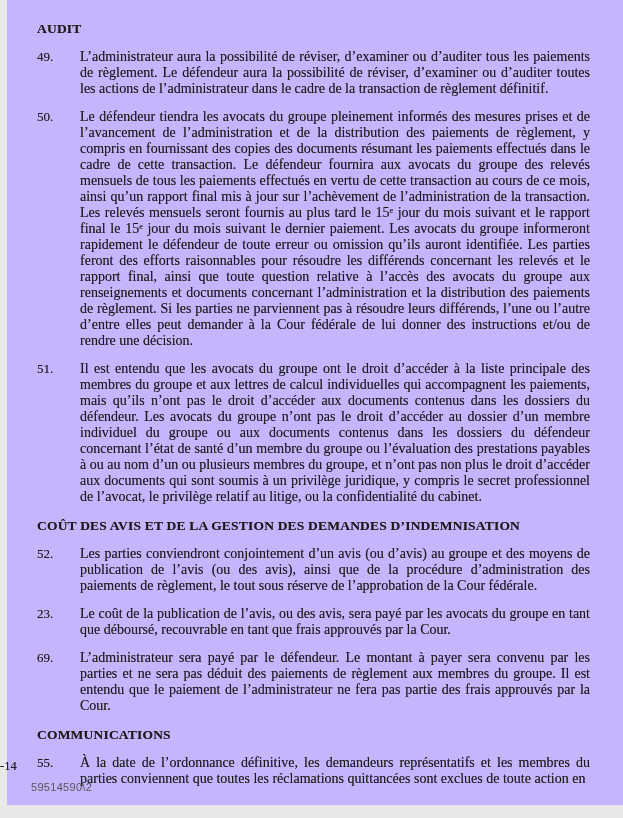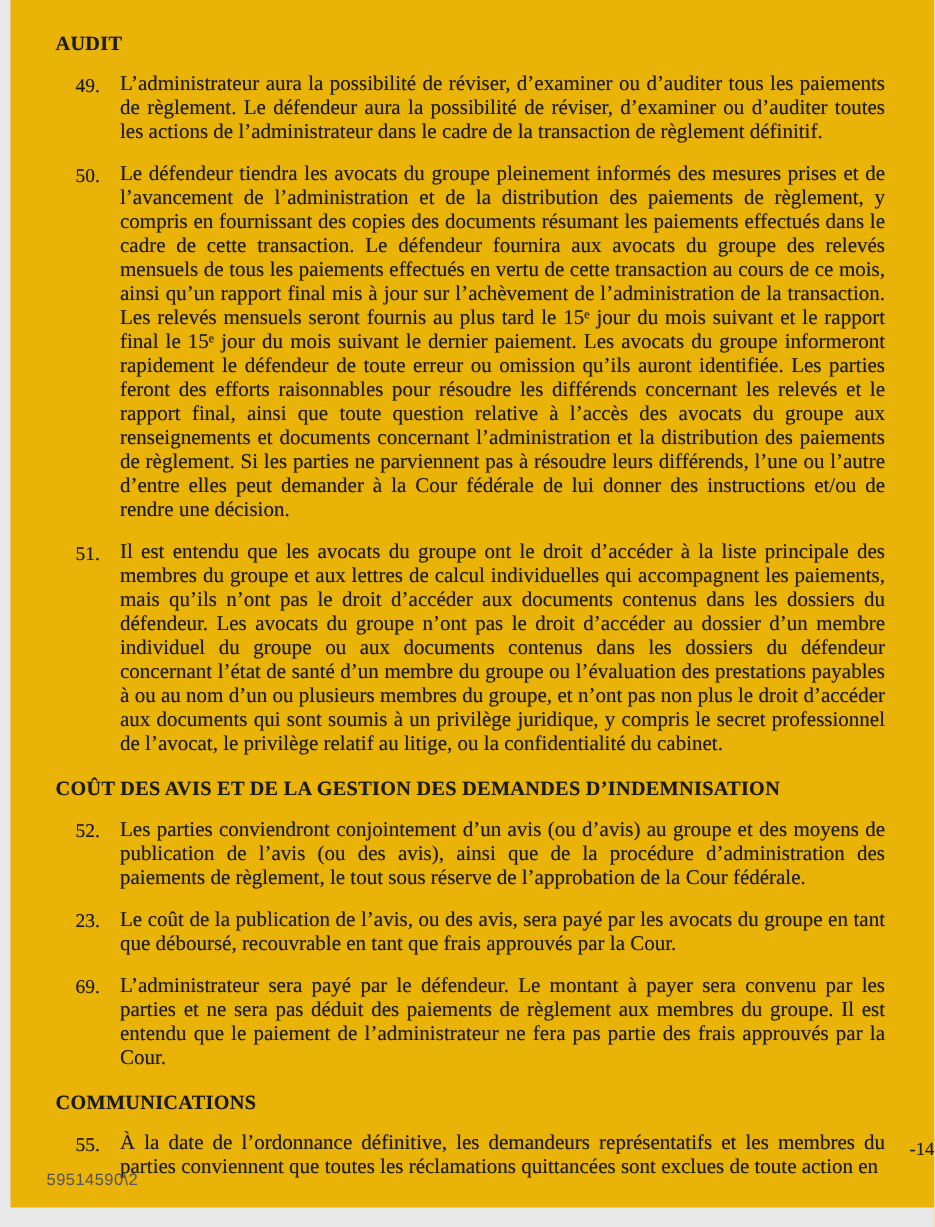--- a/index.html
+++ b/index.html
@@ -7,21 +7,21 @@
     width: 623px; height: 818px;
     background: #ffffff;
     overflow: hidden;
   }
   .page {
     position: relative;
     width: 623px; height: 818px;
     font-family: "Liberation Serif", serif;
     color: #1b1b1b;
     text-shadow: 0 0 0.5px rgba(40,40,40,0.55); 
-    background: #eab308;
+    background: #c4b5fd;
   }
   .edge-left {
     position: absolute; left: 0; top: 0;
     width: 7px; height: 100%;
     background: #e8e8e8;
   }
   .edge-bottom {
     position: absolute; left: 0; bottom: 0;
     width: 100%; height: 13px;
     background: #e8e8e8;
@@ -38,31 +38,30 @@
     letter-spacing: 0.2px;
   }
   .para {
     display: grid;
     grid-template-columns: 43px 1fr;
     margin: 0 0 12px 0;
   }
   .num {
     font-size: 13px;
     line-height: 16px;
-    text-align: center;
   }
   .ptext {
     font-size: 14px;
     line-height: 16px;
     text-align: justify;
   }
   .page-number {
     position: absolute;
     left: 0; right: 0; top: 759px;
-    text-align: right;
+    text-align: left;
     font-size: 12.5px;
   }
   .doc-id {
     position: absolute;
     left: 31px; top: 781px;
     font-family: "Liberation Sans", sans-serif;
     font-size: 11px;
     color: #555555;
     letter-spacing: 0.3px;
     text-shadow: none;

